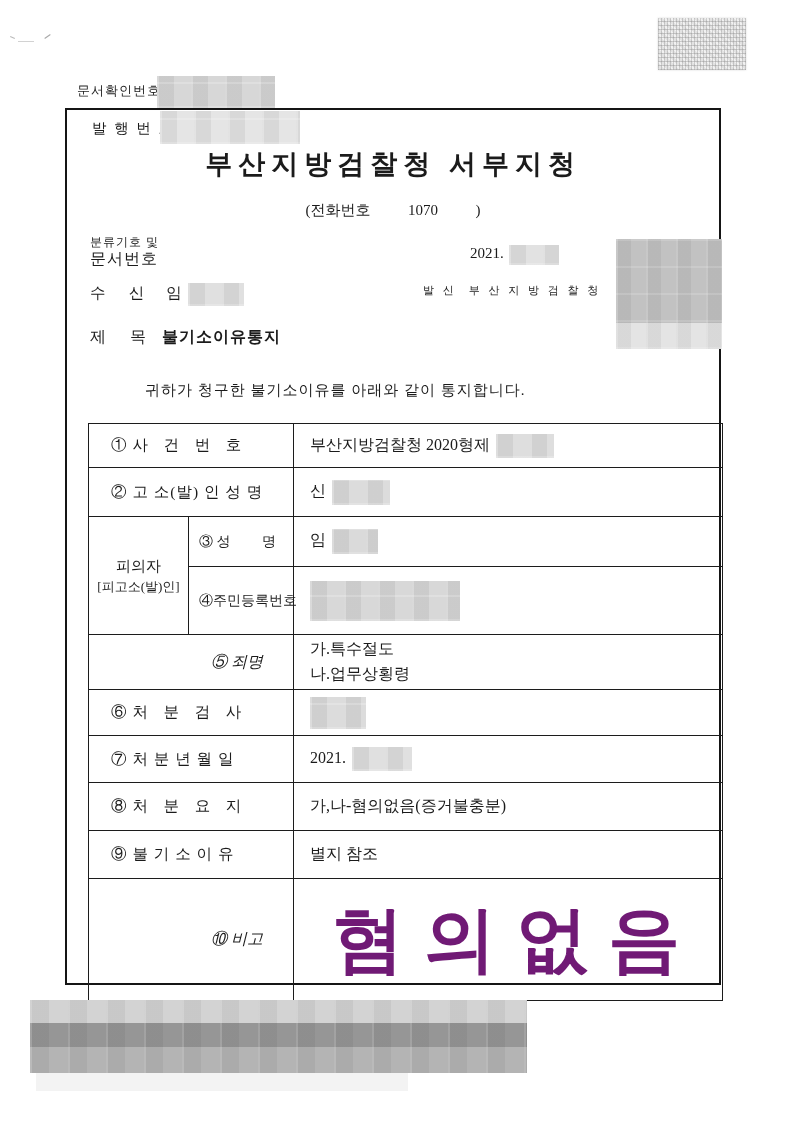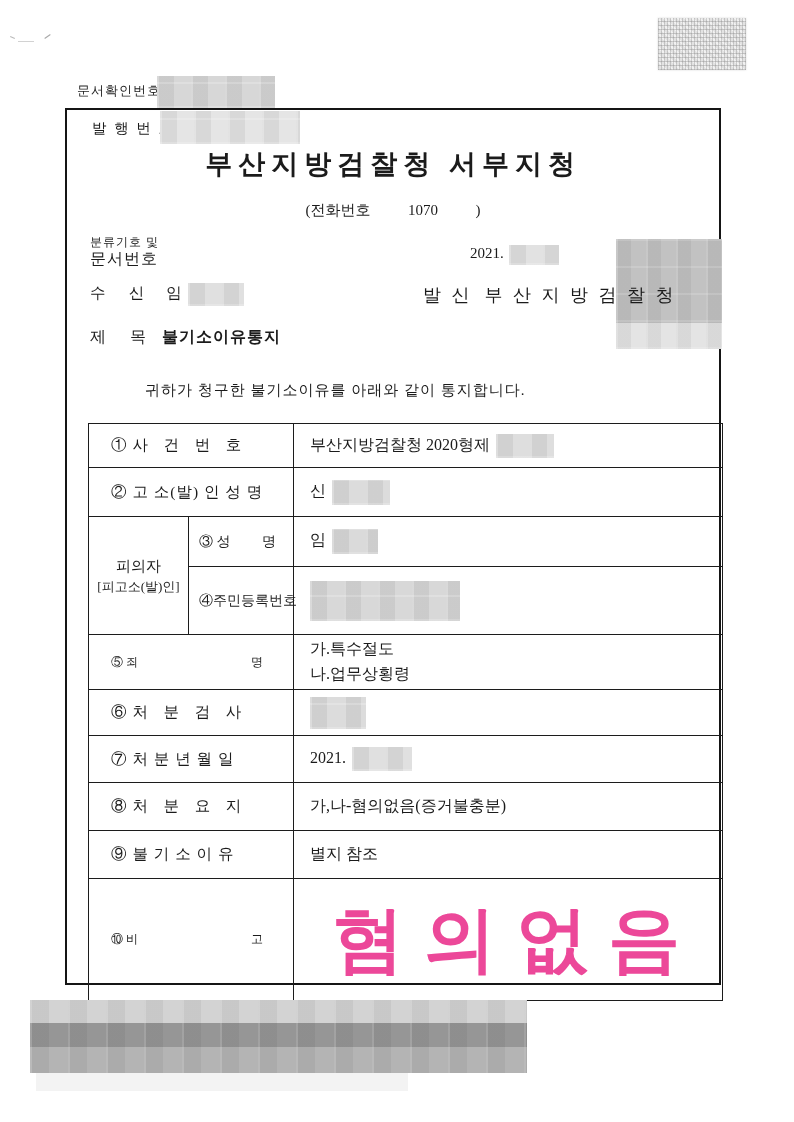--- a/index.html
+++ b/index.html
@@ -53,42 +53,42 @@
     left:65px; top:146px; width:656px; text-align:center;
     font-size:27px; font-weight:600; letter-spacing:6px;
   }
   .phone { left:65px; top:201px; width:656px; text-align:center; font-size:15px; }
 
   .class-line1 { left:90px; top:234px; font-size:12px; letter-spacing:1px; }
   .class-line2 { left:90px; top:249px; font-size:16px; letter-spacing:1px; }
   .class-date  { left:470px; top:245px; font-size:15px; }
 
   .recv-line { left:90px; top:283px; font-size:15.5px; }
-  .send-line { left:423px; top:283px; font-size:18px; letter-spacing:3px; }
+  .send-line { left:423px; top:283px; font-size:11px; letter-spacing:3px; }
   .subj-line { left:90px; top:327px; font-size:16px; }
   .subj-line b { letter-spacing:1px; }
   .notice-line { left:145px; top:381px; font-size:15px; letter-spacing:1px; }
 
   table.form {
     position:absolute; left:88px; top:423px; width:634px;
     border-collapse:collapse; table-layout:fixed;
   }
   table.form td { border:1.6px solid #1c1c1c; vertical-align:middle; }
   td.lab { font-size:15.5px; padding-left:22px; letter-spacing:1px; }
   td.sublab { font-size:14px; padding-left:10px; }
   td.val { font-size:16px; padding-left:16px; }
-  .lab-split { display:flex; justify-content:space-between; padding:0 30px 0 22px; font-size:12px; }
+  .lab-split { display:flex; justify-content:flex-end; padding:0 30px 0 22px; font-size:16px;font-style:italic; }
   .group-cell { text-align:center; font-size:15px; line-height:1.5; }
   .group-cell .l2 { font-size:13px; }
   .two-line { line-height:1.55; }
 
   .stamp-cell { text-align:center; }
   .stamp {
     font-family:"Liberation Serif","DejaVu Serif",serif;
-    font-size:72px; font-weight:700; color:#ec4899; letter-spacing:20px;
+    font-size:72px; font-weight:700; color:#701a75; letter-spacing:20px;
     line-height:1; display:inline-block; transform:translateX(8px);
   }
 
   .bottom-redact {
     position:absolute; left:30px; top:1000px; width:497px; height:73px;
     background-image:
       linear-gradient(180deg, #d3d3d3 0 32%, #969696 32% 64%, #b4b4b4 64% 100%);
   }
   .bottom-redact::after {
     content:""; position:absolute; inset:0;

